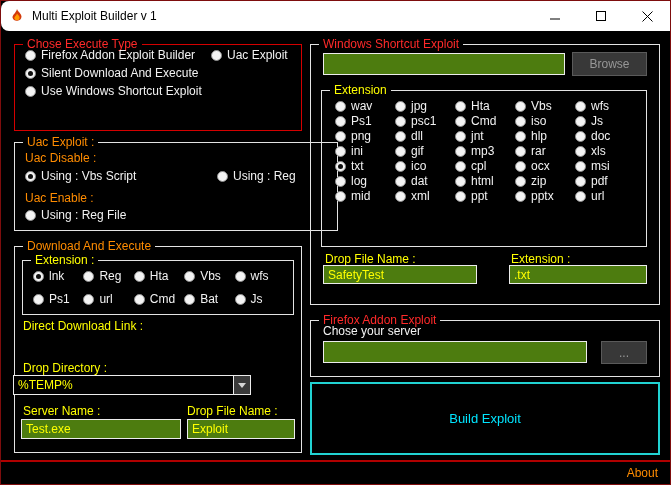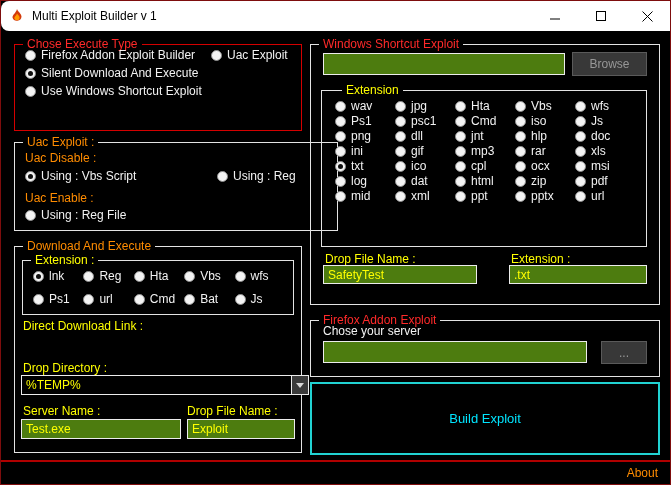--- a/index.html
+++ b/index.html
@@ -22,21 +22,21 @@
   .bd-red{border-color:#d40000 !important;}
   .lg-red>legend{color:var(--red);}
   .lg-orange>legend{color:var(--orange);}
   .lg-yellow>legend{color:var(--yellow);}
 
   #fs-exploit-type{left:13px;top:36px;width:288px;height:94px;}
   #fs-uac{left:13px;top:134px;width:324px;height:96px;}
   #fs-download{left:13px;top:238px;width:288px;height:214px;}
   #fs-dl-ext{left:21px;top:252px;width:272px;height:62px;}
   #fs-shortcut{left:309px;top:36px;width:350px;height:268px;}
-  #fs-sc-ext{left:320px;top:82px;width:326px;height:164px;padding-left:12px;}
+  #fs-sc-ext{left:320px;top:82px;width:326px;height:164px;}
   #fs-firefox{left:309px;top:312px;width:350px;height:64px;}
 
   
   .radio-item{display:flex;align-items:center;gap:5px;font-size:12px;color:#f2f2f2;cursor:pointer;white-space:nowrap;height:14px;}
   .radio{width:11px;height:11px;min-width:11px;border-radius:50%;background:#f4f4f4;border:1px solid #8f8f8f;position:relative;display:inline-block;}
   .radio-item.selected .radio::after{content:"";position:absolute;left:2px;top:2px;width:5px;height:5px;border-radius:50%;background:#101010;}
 
   #list-exploit-type{position:absolute;left:24px;top:47px;width:266px;display:grid;grid-template-columns:186px 1fr;row-gap:4px;}
   #list-exploit-type .radio-item:nth-child(n+3){grid-column:1/-1;}
   #list-uac-disable{position:absolute;left:24px;top:168px;width:266px;display:grid;grid-template-columns:192px 1fr;}
@@ -64,21 +64,21 @@
   #in-direct-link{left:20px;top:333px;width:274px;}
   #in-server-name{left:20px;top:418px;width:160px;}
   #in-drop-file{left:186px;top:418px;width:108px;}
   #in-sc-path{left:322px;top:52px;width:242px;height:22px;}
   #in-sc-dropfile{left:322px;top:264px;width:154px;height:19px;}
   #in-sc-extension{left:508px;top:264px;width:138px;height:19px;}
   #in-ff-server{left:322px;top:340px;width:264px;height:22px;}
 
   
   .combo{position:absolute;display:flex;align-items:stretch;background:#000;border:1px solid #ececec;cursor:pointer;}
-  #combo-drop-dir{left:20px;top:374px;width:288px;height:20px;}
+  #combo-drop-dir{left:12px;top:374px;width:238px;height:20px;}
   .combo-text{flex:1;color:var(--yellow);font-size:12px;padding:2px 4px;}
   .combo-arrow{width:17px;background:#3a3a3a;border-left:1px solid #ececec;display:flex;align-items:center;justify-content:center;}
   .tri{width:0;height:0;border-left:4px solid transparent;border-right:4px solid transparent;border-top:5px solid #d6d6d6;}
 
   
   .btn-gray{position:absolute;background:#383838;border:1px solid #5a5a5a;color:#979797;font-size:12px;cursor:pointer;}
   #btn-browse{left:571px;top:51px;width:75px;height:24px;}
   #btn-dots{left:600px;top:340px;width:46px;height:23px;}
   #btn-build{position:absolute;left:309px;top:381px;width:350px;height:73px;background:#000;border:2px solid #21d2d2;color:var(--cyan);font-size:13px;cursor:pointer;}
 

